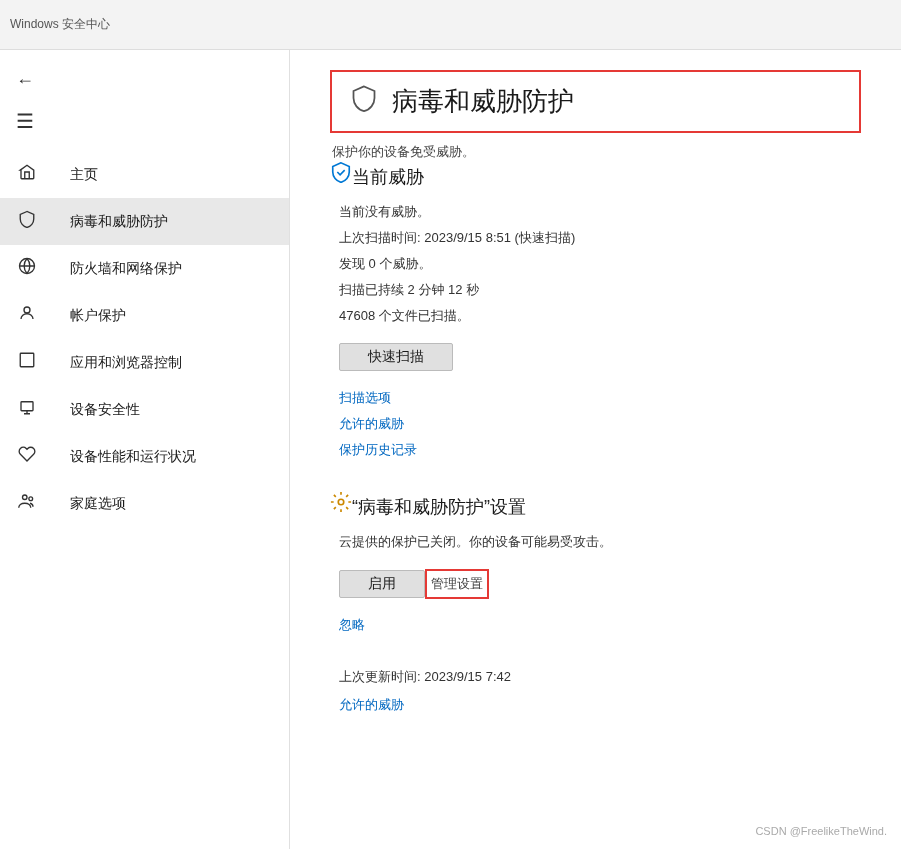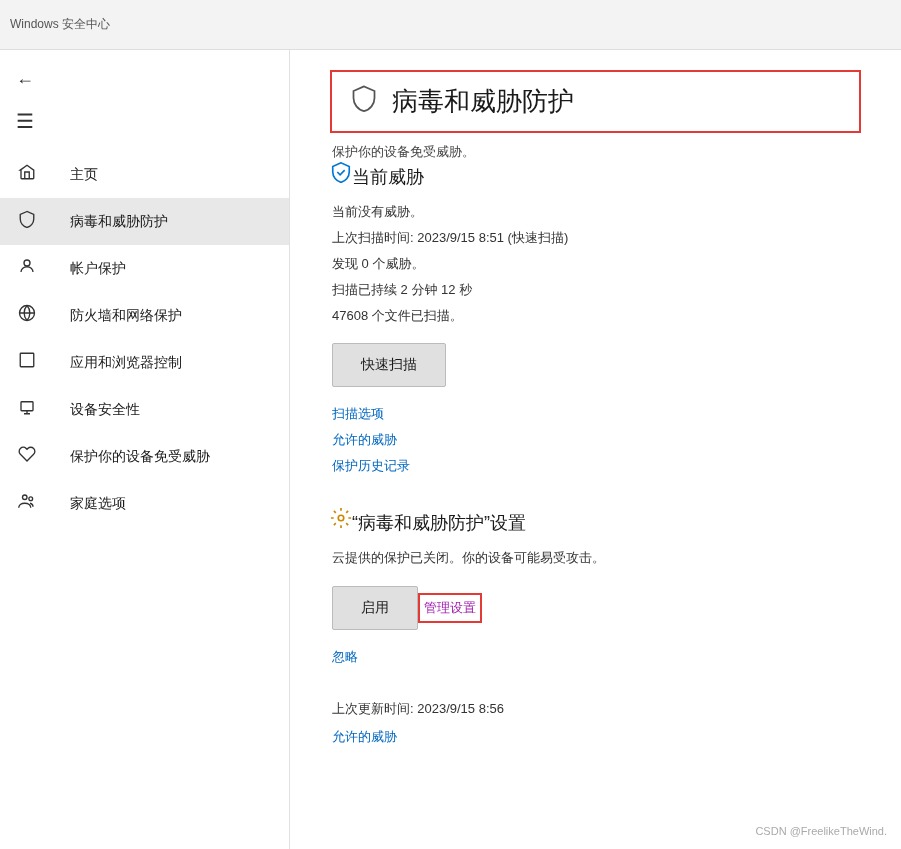--- a/index.html
+++ b/index.html
@@ -110,49 +110,50 @@
     .section-icon {
       font-size: 22px;
     }
     .section-title {
       font-size: 18px;
       font-weight: 400;
       color: #1a1a1a;
     }
     .section-body {
       padding-left: 2px;
+      margin-left: 7px;
     }
     .section-text {
       font-size: 13px;
       color: #333;
       line-height: 1.7;
       margin-bottom: 4px;
     }
     .action-button {
       display: inline-block;
       background: #e0e0e0;
       border: 1px solid #bbb;
-      padding: 12px 28px;
+      padding: 4px 28px;
       font-size: 14px;
       cursor: pointer;
       color: #1a1a1a;
       margin: 12px 0 10px 0;
       border-radius: 2px;
     }
     .link-item {
       display: block;
       color: #0067c0;
       font-size: 13px;
       cursor: pointer;
       margin: 8px 0;
       text-decoration: none;
     }
     .manage-link {
       display: inline-block;
-      color: #a21caf;
+      color: #404040;
       font-size: 13px;
       cursor: pointer;
       border: 2px solid #e53935;
       padding: 4px 4px;
       text-decoration: none;
       margin: 8px 0 4px 0;
     }
     .watermark {
       position: fixed;
       bottom: 12px;
@@ -188,50 +189,50 @@
           <span>主页</span>
         </div>
         <div class="sidebar-item active">
           <span class="sidebar-icon"><svg width="18" height="18" viewBox="0 0 24 24" fill="none" stroke="#333" stroke-width="1.8">
               <path d="M12 2L3 6v6c0 5.25 3.75 10.14 9 11.25C17.25 22.14 21 17.25 21 12V6L12 2z"></path>
             </svg></span>
           <span>病毒和威胁防护</span>
         </div>
         <div class="sidebar-item">
           <span class="sidebar-icon"><svg width="18" height="18" viewBox="0 0 24 24" fill="none" stroke="#333" stroke-width="1.8">
+              <circle cx="12" cy="12" r="10"></circle>
+              <path d="M2 12h20M12 2a15 15 0 010 20M12 2a15 15 0 000 20"></path>
+            </svg></span>
+          <span>防火墙和网络保护</span>
+        </div>
+        <div class="sidebar-item">
+          <span class="sidebar-icon"><svg width="18" height="18" viewBox="0 0 24 24" fill="none" stroke="#333" stroke-width="1.8">
               <circle cx="12" cy="8" r="4"></circle>
               <path d="M4 20c0-4 3.6-7 8-7s8 3 8 7"></path>
             </svg></span>
           <span>帐户保护</span>
         </div>
         <div class="sidebar-item">
           <span class="sidebar-icon"><svg width="18" height="18" viewBox="0 0 24 24" fill="none" stroke="#333" stroke-width="1.8">
-              <circle cx="12" cy="12" r="10"></circle>
-              <path d="M2 12h20M12 2a15 15 0 010 20M12 2a15 15 0 000 20"></path>
-            </svg></span>
-          <span>防火墙和网络保护</span>
-        </div>
-        <div class="sidebar-item">
-          <span class="sidebar-icon"><svg width="18" height="18" viewBox="0 0 24 24" fill="none" stroke="#333" stroke-width="1.8">
               <rect x="3" y="3" width="18" height="18" rx="1"></rect>
             </svg></span>
           <span>应用和浏览器控制</span>
         </div>
         <div class="sidebar-item">
           <span class="sidebar-icon"><svg width="18" height="18" viewBox="0 0 24 24" fill="none" stroke="#333" stroke-width="1.8">
               <rect x="4" y="5" width="16" height="12" rx="1"></rect>
               <path d="M8 21h8M12 17v4"></path>
             </svg></span>
           <span>设备安全性</span>
         </div>
         <div class="sidebar-item">
           <span class="sidebar-icon"><svg width="18" height="18" viewBox="0 0 24 24" fill="none" stroke="#333" stroke-width="1.8">
               <path d="M20.84 4.61a5.5 5.5 0 00-7.78 0L12 5.67l-1.06-1.06a5.5 5.5 0 00-7.78 7.78L12 21.23l8.84-8.84a5.5 5.5 0 000-7.78z"></path>
             </svg></span>
-          <span>保护你的设备免受威胁</span>
+          <span>设备性能和运行状况</span>
         </div>
         <div class="sidebar-item">
           <span class="sidebar-icon"><svg width="18" height="18" viewBox="0 0 24 24" fill="none" stroke="#333" stroke-width="1.8">
               <circle cx="9" cy="7" r="3"></circle>
               <circle cx="17" cy="9" r="2.5"></circle>
               <path d="M1 21c0-3.3 3-6 8-6s8 2.7 8 6"></path>
               <path d="M16 15c2.2.5 4 2.2 4 4.5"></path>
             </svg></span>
           <span>家庭选项</span>
         </div>
@@ -267,21 +268,21 @@
               <span class="section-icon"><svg width="22" height="22" viewBox="0 0 24 24" fill="none" stroke="#cc8800" stroke-width="1.8">
                   <circle cx="12" cy="12" r="3"></circle>
                   <path d="M12 1v3M12 20v3M4.22 4.22l2.12 2.12M17.66 17.66l2.12 2.12M1 12h3M20 12h3M4.22 19.78l2.12-2.12M17.66 6.34l2.12-2.12"></path>
                 </svg></span>
               <span class="section-title">“病毒和威胁防护”设置</span>
             </div>
             <div class="section-body"><div class="section-text">云提供的保护已关闭。你的设备可能易受攻击。</div><button class="action-button">启用</button><a class="manage-link">管理设置</a><a class="link-item">忽略</a></div>
           </div>
           <div class="section">
             <div class="section-body">
-              <div class="section-text">上次更新时间: 2023/9/15 8:56</div>
+              <div class="section-text">上次更新时间: 2023/9/15 7:42</div>
               <a class="link-item">允许的威胁</a>
             </div>
           </div>
         </div>
 
     </div>
   </div>
 </div>
 
 <div class="watermark">CSDN @FreelikeTheWind.</div>

